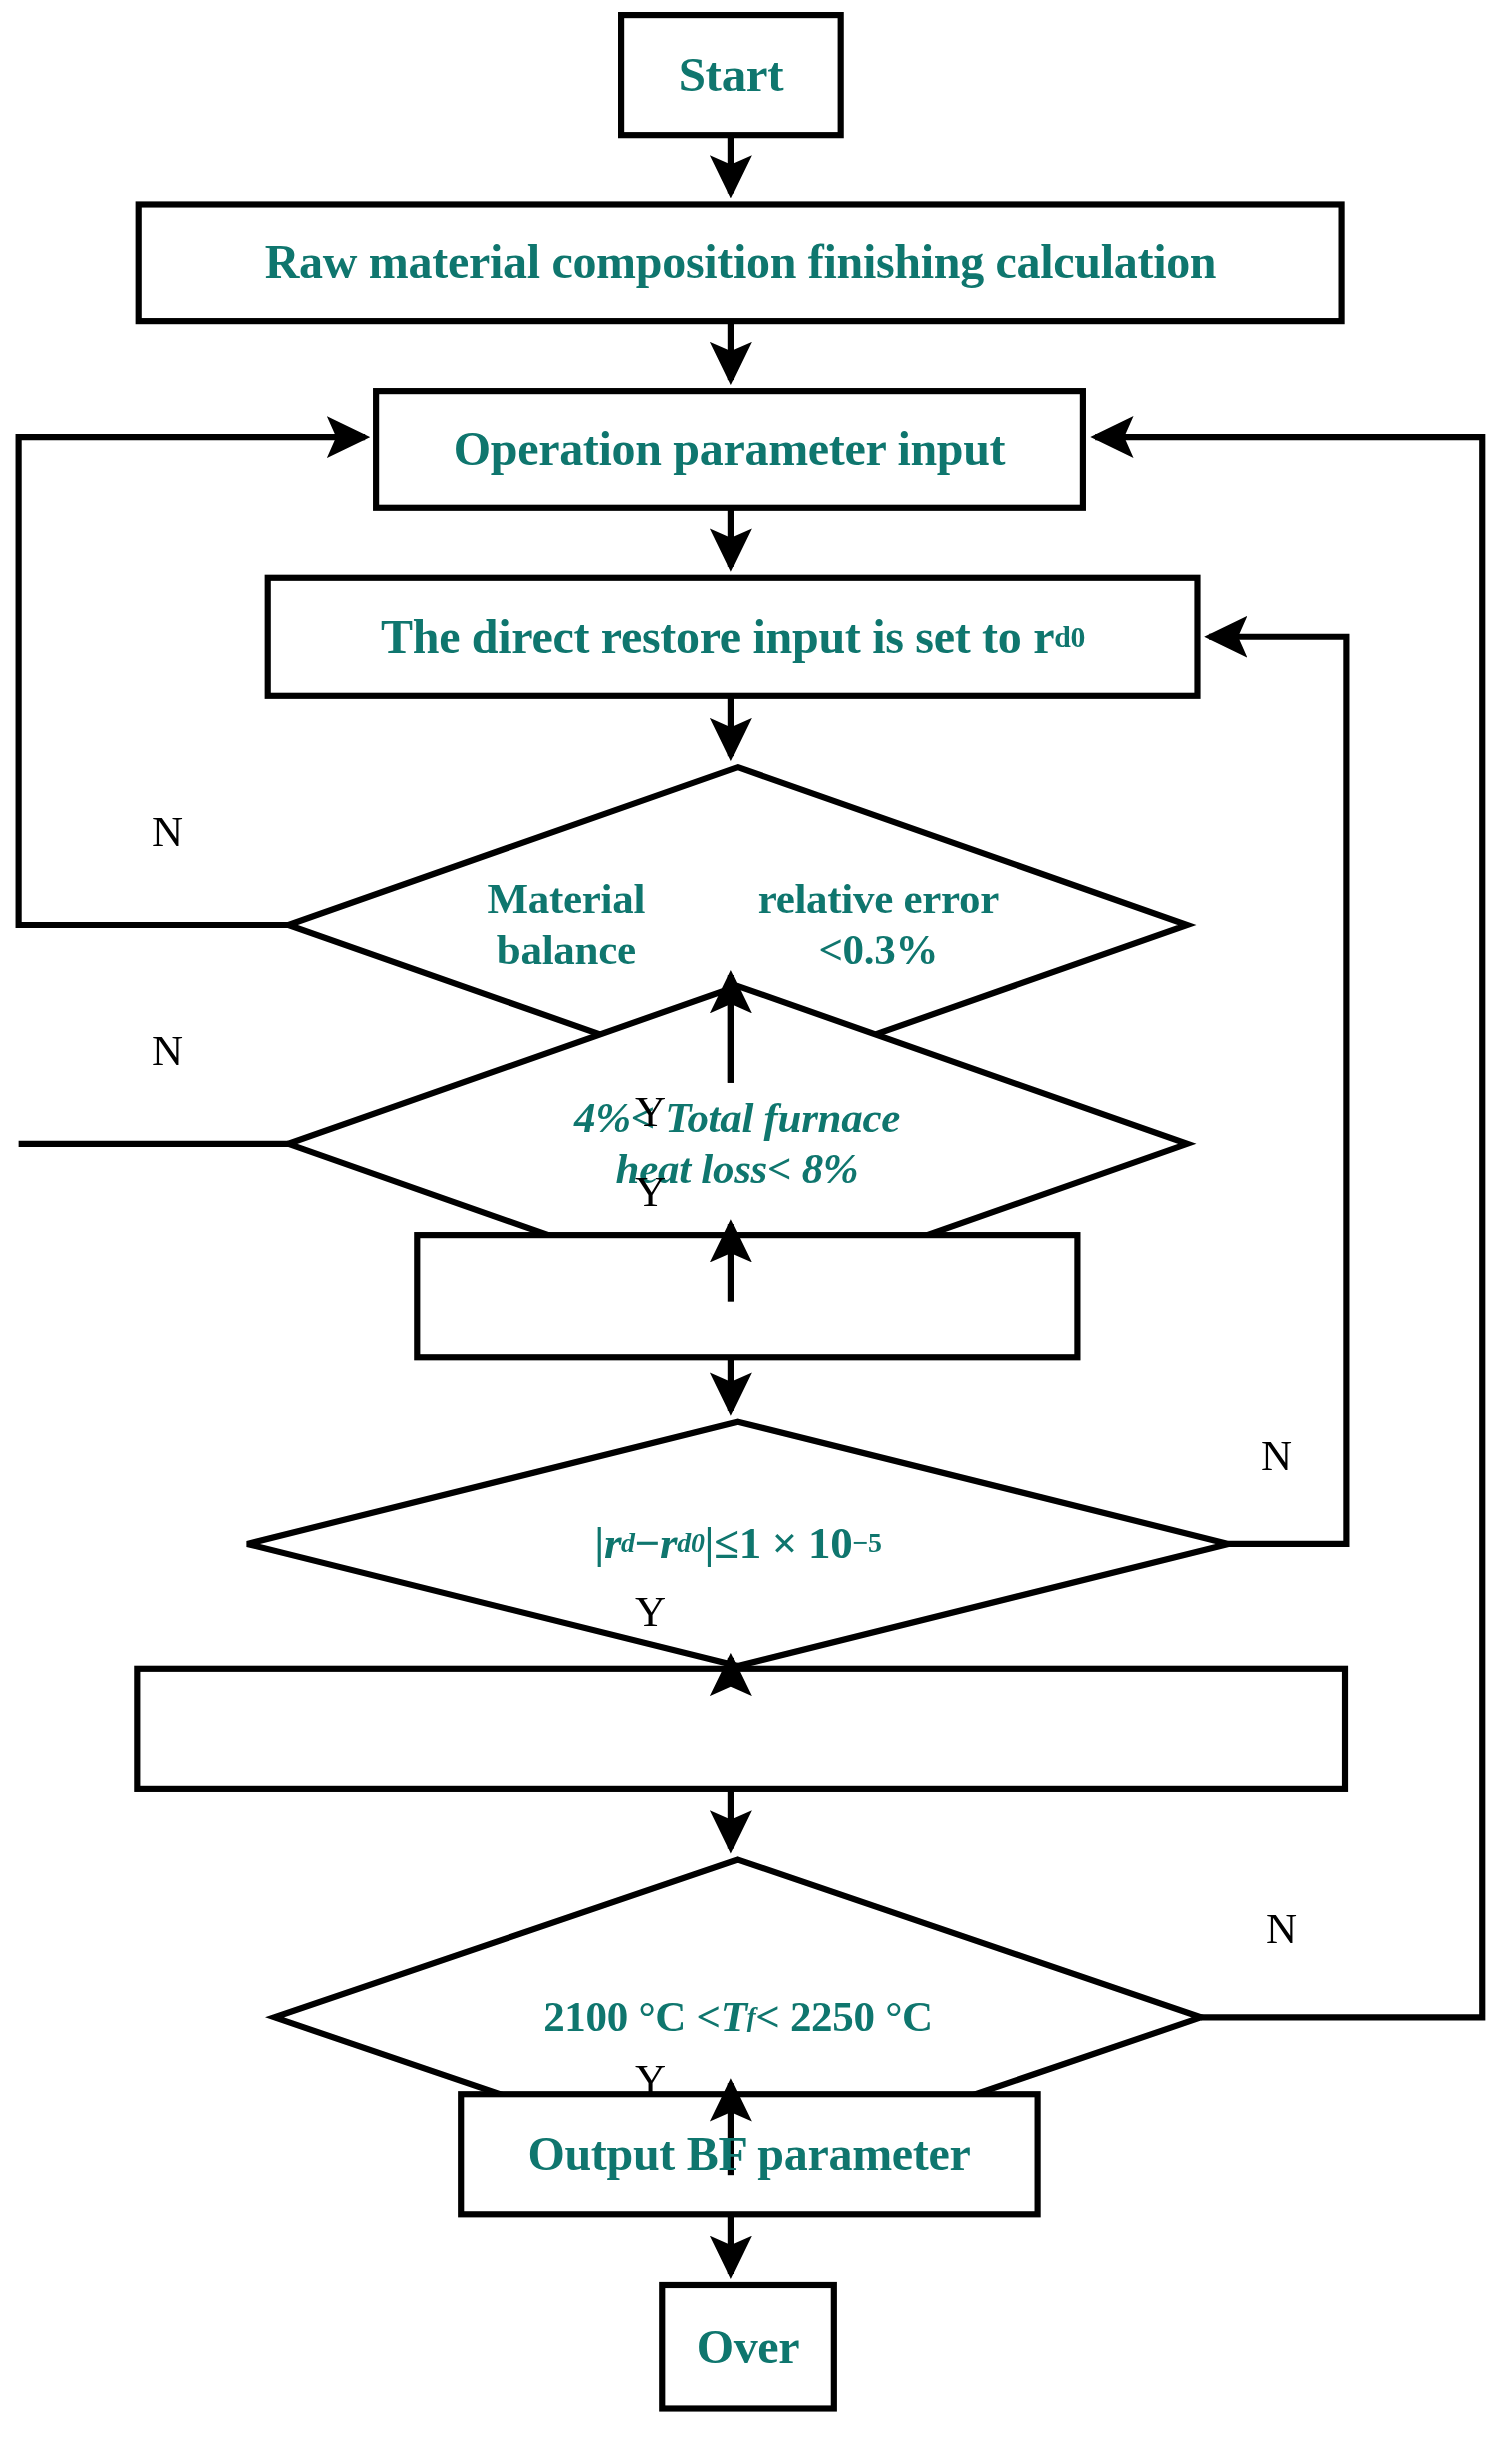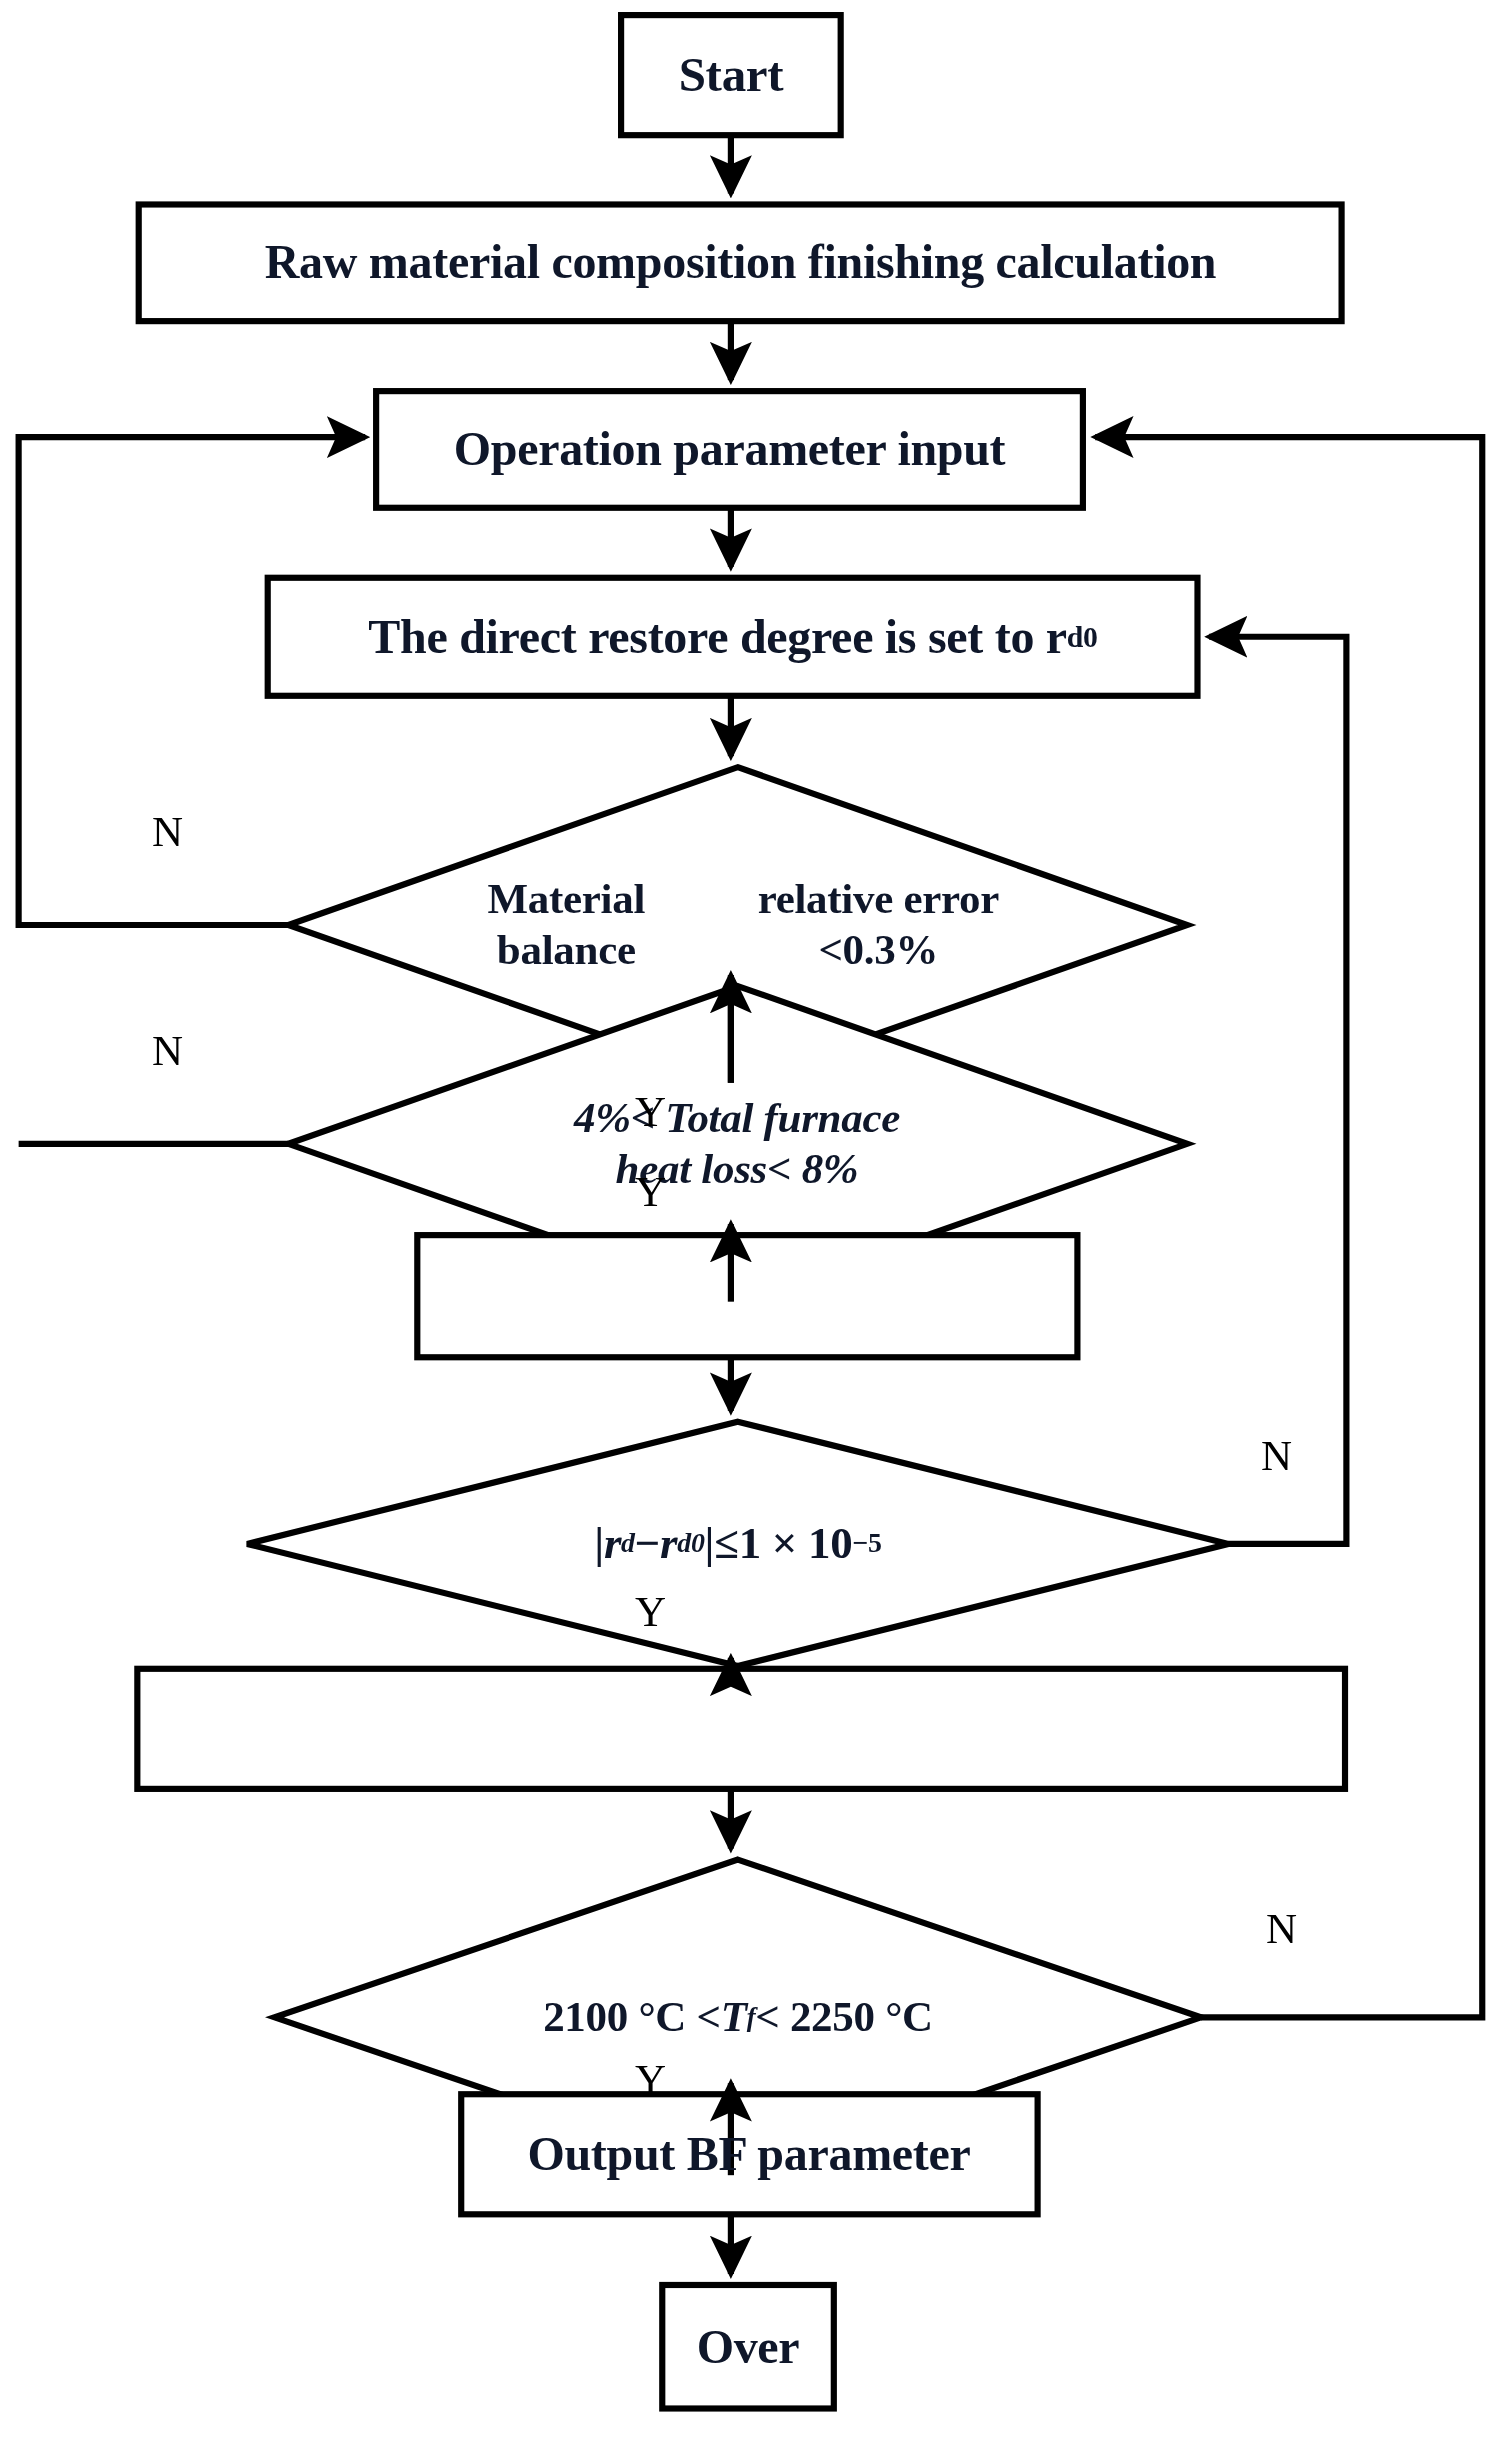--- a/index.html
+++ b/index.html
@@ -38,21 +38,21 @@
     stroke-linecap: butt;
   }
   .node-text {
     position: absolute;
     display: flex;
     align-items: center;
     justify-content: center;
     text-align: center;
     font-family: "Liberation Serif", "DejaVu Serif", serif;
     font-weight: bold;
-    color: #0f172a;
+    color: #0f766e;
     line-height: 1.18;
     letter-spacing: -0.3px;
     pointer-events: none;
     white-space: pre-line;
   }
   .branch-label {
     position: absolute;
     font-family: "Liberation Serif", "DejaVu Serif", serif;
     font-weight: normal;
     color: #000000;
@@ -136,21 +136,21 @@
     <path class="conn-line" d="M 1750 2940 L 2160 2940 L 2160 637 L 1596 637" marker-end="url(#arrowhead)"></path>
   </svg>
 
   <div class="node-text" style="left:621px; top:15px; width:220px; height:120px; font-size:49px;">Start</div>
 
   <div class="node-text" style="left:139px; top:204px; width:1203px; height:117px; font-size:48px;">Raw material composition finishing calculation</div>
 
   <div class="node-text" style="left:376px; top:391px; width:707px; height:117px; font-size:48px;">Operation parameter input</div>
 
   <div class="node-text" style="left:268px; top:578px; width:930px; height:118px; font-size:48px;">
-    <span>The direct restore degree is set to r</span><span class="sub-upright">d0</span>
+    <span>The direct restore input is set to r</span><span class="sub-upright">d0</span>
   </div>
 
   <div class="node-text" style="left:425px; top:836px; width:624px; height:178px; font-size:43px; flex-direction:row;">
     <span>Material balance</span>
     <span>relative error &lt;0.3%</span>
   </div>
 
   <div class="node-text" style="left:425px; top:1055px; width:624px; height:178px; font-size:43px; flex-direction:column;font-style:italic;">
     <span>4%&lt; Total furnace</span>
     <span>heat loss&lt; 8%</span>

